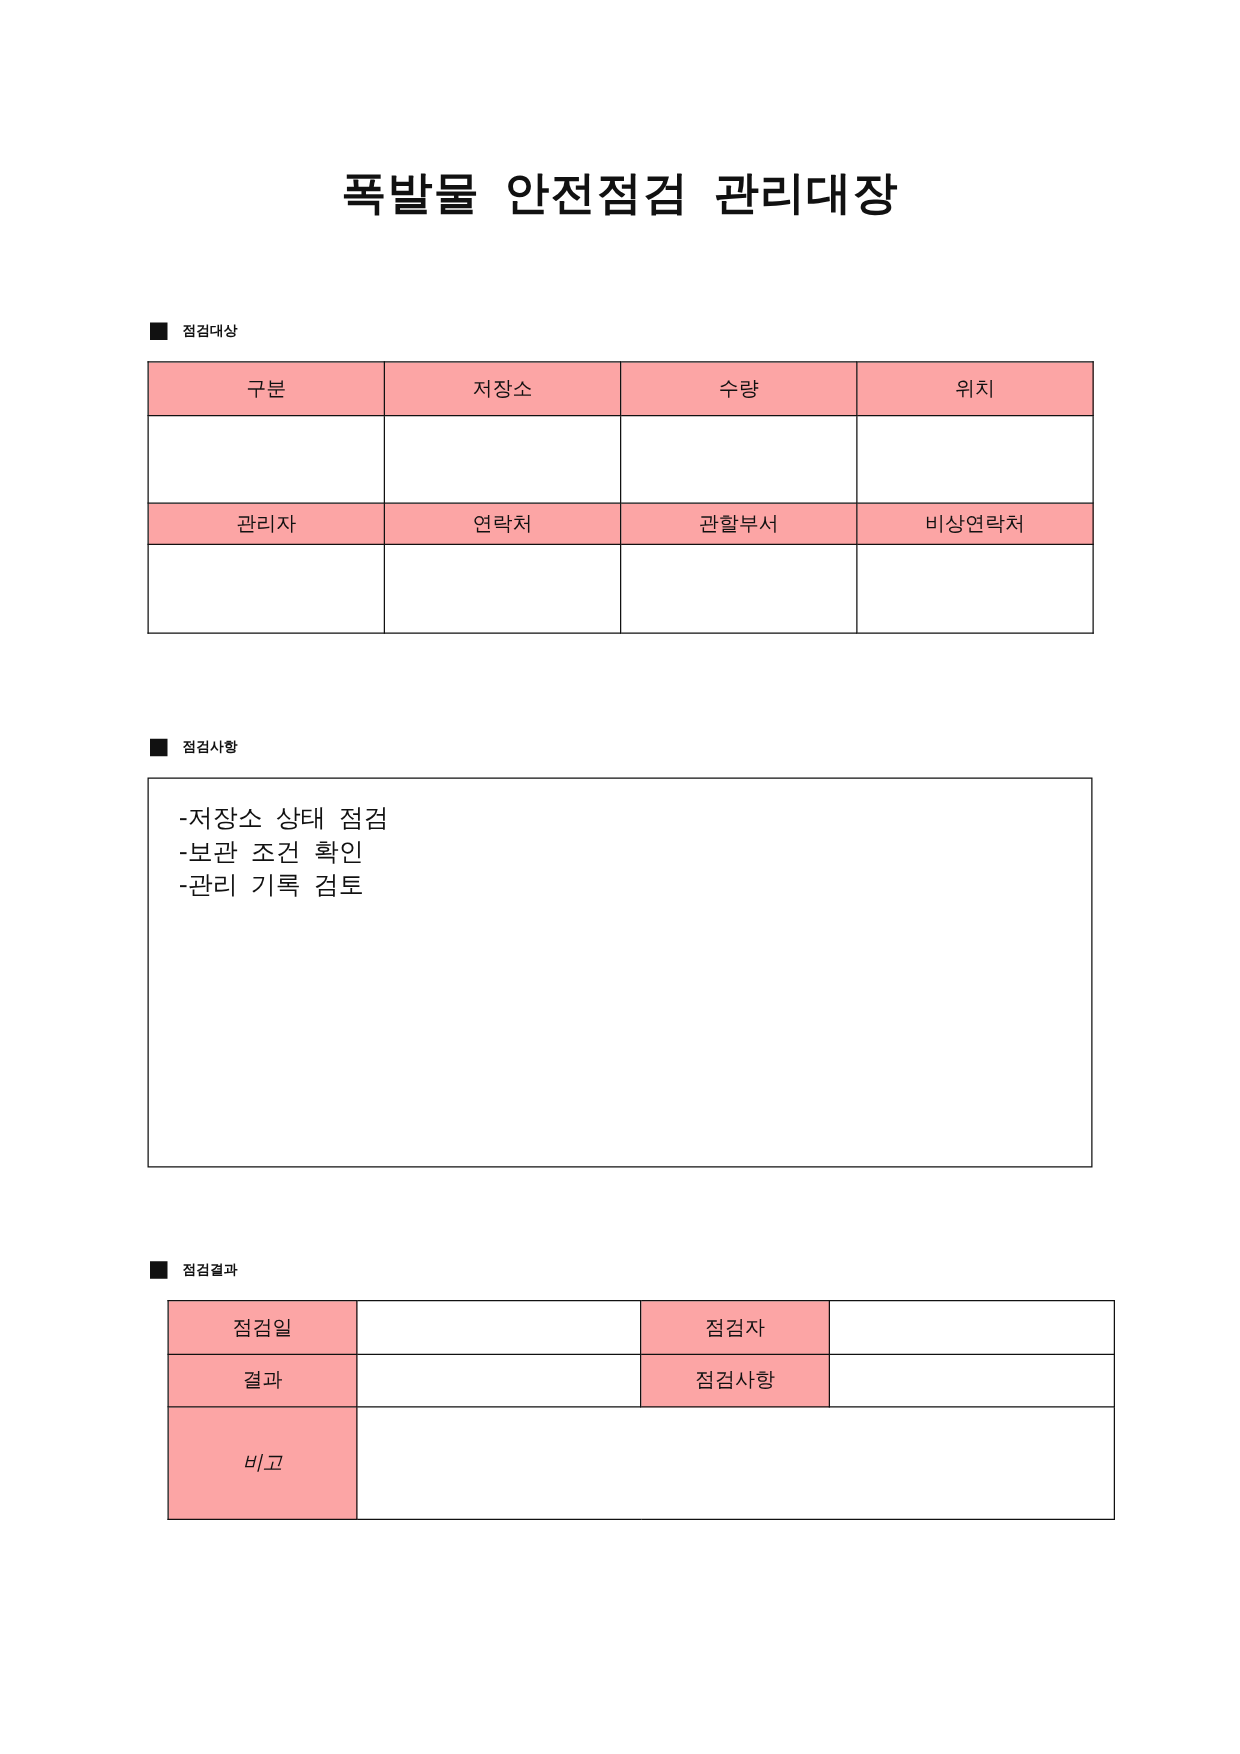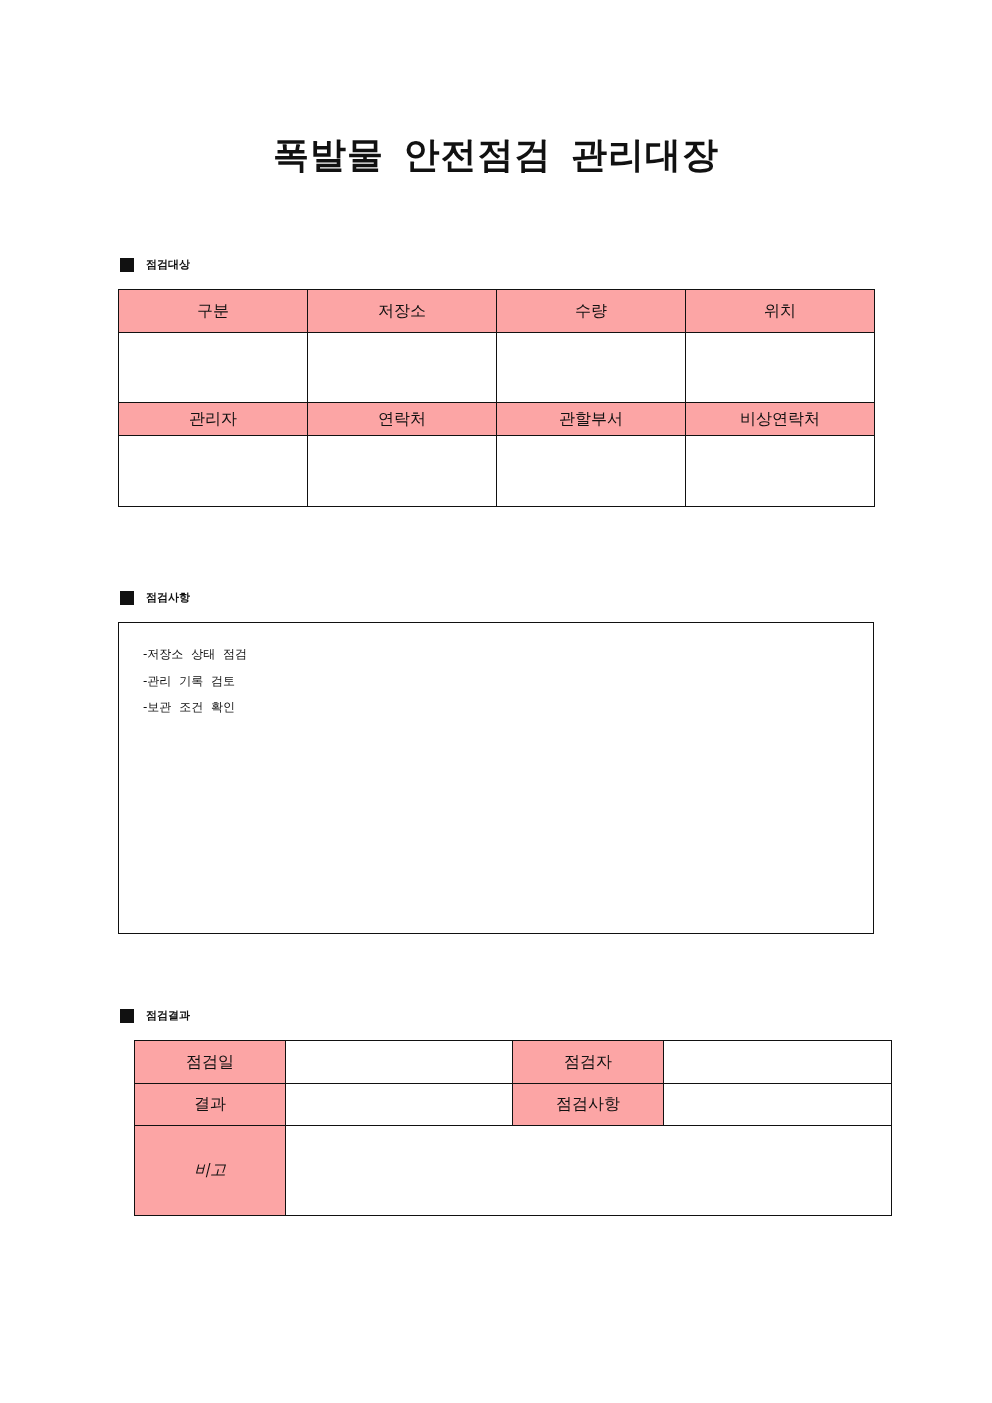--- a/index.html
+++ b/index.html
@@ -66,21 +66,21 @@
       position: absolute;
       left: 118px;
       top: 622px;
       width: 756px;
       height: 312px;
       border: 1.5px solid #111111;
       box-sizing: border-box;
       padding: 18px 0 0 24px;
     }
     .checklist-item {
-      font-size: 12px;
+      font-size: 20px;
       line-height: 26.5px;
       word-spacing: 4px;
     }
   </style>
 </head>
 <body>
 
 <div class="page-title">폭발물 안전점검 관리대장</div>
 
 <div class="section-heading" style="top:253px;">
@@ -123,22 +123,22 @@
 </tbody>
   </table>
 
 <div class="section-heading" style="top:586px;">
   <span class="square"></span>
   <span>점검사항</span>
 </div>
 
 <div class="checklist-box">
   <div class="checklist-item">-저장소 상태 점검</div>
+  <div class="checklist-item">-보관 조건 확인</div>
   <div class="checklist-item">-관리 기록 검토</div>
-  <div class="checklist-item">-보관 조건 확인</div>
 </div>
 
 <div class="section-heading" style="top:1004px;">
   <span class="square"></span>
   <span>점검결과</span>
 </div>
 
 <table class="grid" style="left:118px; top:1040px; width:757px;margin-left:16px;">
   <colgroup>
     <col style="width:151px">

